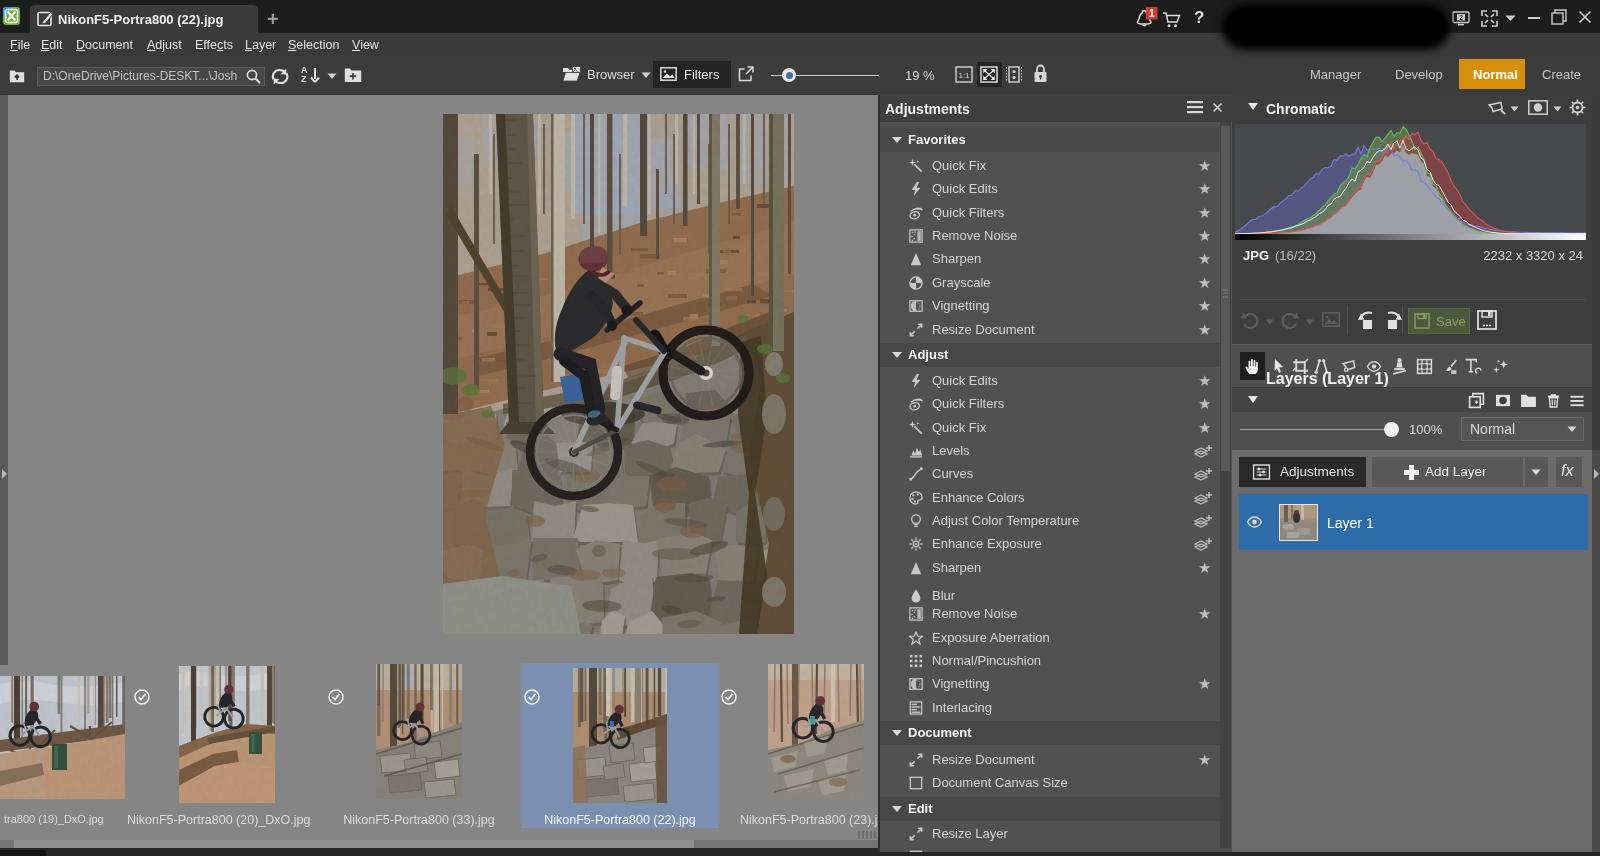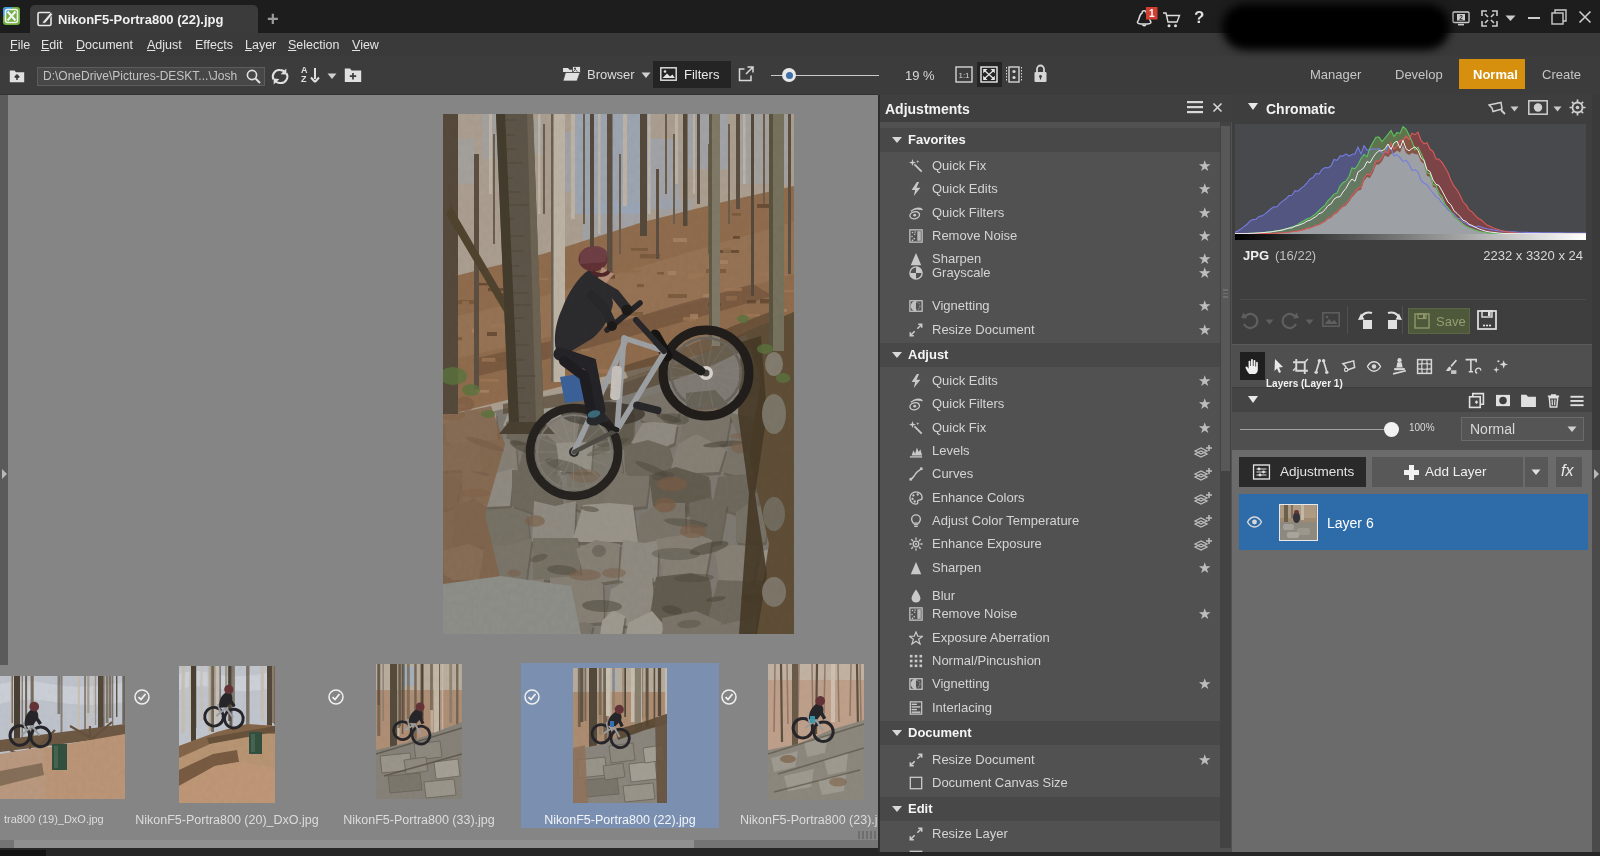--- a/index.html
+++ b/index.html
@@ -816,21 +816,21 @@
 <svg class="abs" style="left:524px;top:689px" width="16" height="16" viewBox="0 0 16 16">
     <circle cx="8" cy="8" r="7" fill="none" stroke="#F0F0F0" stroke-width="1.5"></circle>
     <path d="M4.5 8.2 L7 10.5 L11.5 5" fill="none" stroke="#F0F0F0" stroke-width="1.8"></path>
   </svg>
 <svg class="abs" style="left:721px;top:689px" width="16" height="16" viewBox="0 0 16 16">
     <circle cx="8" cy="8" r="7" fill="none" stroke="#F0F0F0" stroke-width="1.5"></circle>
     <path d="M4.5 8.2 L7 10.5 L11.5 5" fill="none" stroke="#F0F0F0" stroke-width="1.8"></path>
   </svg>
 
 <div class="abs" style="left:4px;top:813px;color:#DCDCDC;font-size:11px">tra800 (19)_DxO.jpg</div>
-<div class="abs" style="left:127px;top:813px;width:200px;text-align:center;color:#DCDCDC;font-size:12.5px;white-space:nowrap">NikonF5-Portra800 (20)_DxO.jpg</div>
+<div class="abs" style="left:127px;top:813px;width:200px;color:#DCDCDC;font-size:12.5px;white-space:nowrap">NikonF5-Portra800 (20)_DxO.jpg</div>
 <div class="abs" style="left:331px;top:813px;width:176px;text-align:center;color:#DCDCDC;font-size:12.5px;white-space:nowrap">NikonF5-Portra800 (33).jpg</div>
 <div class="abs" style="left:532px;top:813px;width:176px;text-align:center;color:#F2F5FA;font-size:12.5px;white-space:nowrap">NikonF5-Portra800 (22).jpg</div>
 <div class="abs" style="left:740px;top:813px;color:#DCDCDC;font-size:12.5px;width:138px;overflow:hidden;white-space:nowrap">NikonF5-Portra800 (23).jpg</div>
 
 <div class="abs" style="left:0px;top:840px;width:878px;height:8px;background:#747474"></div>
 <div class="abs" style="left:14px;top:840px;width:680px;height:8px;background:#8F8F8F"></div>
 <div class="abs" style="left:858px;top:831px;width:18px;height:8px;background:repeating-linear-gradient(90deg,#6E6E6E 0 2px,#858585 2px 4px)"></div>
 <svg class="abs" style="left:612px;top:849px" width="14" height="6" viewBox="0 0 14 6">
     <path d="M1 1 L7 5 L13 1 Z" fill="#6A6A6A"></path>
   </svg>
@@ -1072,21 +1072,21 @@
     <span class="rowtext">Remove Noise</span>
     <span class="star">★</span>
   </div>
 <div class="abs row" style="top:247px">
     <svg class="ric">
       <use href="#i-sharpen"></use>
     </svg>
     <span class="rowtext">Sharpen</span>
     <span class="star">★</span>
   </div>
-<div class="abs row" style="top:261px">
+<div class="abs row" style="top:271px">
     <svg class="ric">
       <use href="#i-gray"></use>
     </svg>
     <span class="rowtext">Grayscale</span>
     <span class="star">★</span>
   </div>
 <div class="abs row" style="top:294px">
     <svg class="ric">
       <use href="#i-vig"></use>
     </svg>
@@ -1383,40 +1383,40 @@
   </svg>
 <svg class="abs" style="left:1464px;top:358px" width="18" height="17" viewBox="0 0 16 16">
     <use href="#i-text"></use>
   </svg>
 <svg class="abs" style="left:1492px;top:358px" width="17" height="17" viewBox="0 0 16 16">
     <use href="#i-magic"></use>
   </svg>
 <div class="abs" style="left:1232px;top:387px;width:368px;height:1px;background:#3C3C3C"></div>
 
 <div class="abs" style="left:1248px;top:396px;width:0;height:0;border-left:5.5px solid transparent;border-right:5.5px solid transparent;border-top:7px solid #E8E8E8"></div>
-<div class="abs" style="left:1266px;top:378px;color:#F2F2F2;font-size:10px;font-weight:bold">Layers (Layer 1)</div>
+<div class="abs" style="left:1266px;top:370px;color:#F2F2F2;font-size:16px;font-weight:bold">Layers (Layer 1)</div>
 <svg class="abs" style="left:1468px;top:392px" width="17" height="17" viewBox="0 0 16 16">
     <use href="#i-dup"></use>
   </svg>
 <svg class="abs" style="left:1494px;top:393px" width="18" height="15" viewBox="0 0 16 16">
     <use href="#i-maskc"></use>
   </svg>
 <svg class="abs" style="left:1520px;top:392px" width="17" height="17" viewBox="0 0 16 16">
     <use href="#i-folder"></use>
   </svg>
 <svg class="abs" style="left:1546px;top:392px" width="15" height="17" viewBox="0 0 16 16">
     <use href="#i-trash"></use>
   </svg>
 <svg class="abs" style="left:1569px;top:393px" width="16" height="15" viewBox="0 0 16 16">
     <use href="#i-menu"></use>
   </svg>
 
 <div class="abs" style="left:1240px;top:428.5px;width:152px;height:1.6px;background:#A2A2A2"></div>
 <div class="abs" style="left:1384px;top:422px;width:15px;height:15px;border-radius:50%;background:#F2F2F2"></div>
-<div class="abs" style="left:1409px;top:422px;color:#D8D8D8;font-size:10px">100%</div>
+<div class="abs" style="left:1409px;top:422px;color:#D8D8D8;font-size:13px">100%</div>
 <div class="abs" style="left:1461px;top:417px;width:123px;height:24px;background:#555555;border:1px solid #6B6B6B"></div>
 <div class="abs" style="left:1470px;top:421px;color:#D8D8D8;font-size:14px">Normal</div>
 <svg class="abs" style="left:1567px;top:426px" width="10" height="7" viewBox="0 0 10 7">
     <path d="M0.5 0.5 L5 6 L9.5 0.5 Z" fill="#D0D0D0"></path>
   </svg>
 
 <div class="abs" style="left:1239px;top:457px;width:127px;height:30px;background:#2A2A2A"></div>
 <svg class="abs" style="left:1252px;top:464px" width="19" height="16" viewBox="0 0 18 16">
     <use href="#i-adjbtn"></use>
   </svg>
@@ -1441,21 +1441,21 @@
  <div style="position:absolute;left:4px;top:0;width:4px;height:19px;background:#6B5F4E"></div>
  <div style="position:absolute;left:21px;top:0;width:3px;height:15px;background:#C3B8A5"></div>
  <div style="position:absolute;left:11px;top:0;width:2px;height:13px;background:#7E715D"></div>
  <div style="position:absolute;left:0;top:17px;width:36px;height:19px;background:#8D897F"></div>
  <div style="position:absolute;left:3px;top:19px;width:11px;height:6px;background:#A3A097;border-radius:2px"></div>
  <div style="position:absolute;left:17px;top:23px;width:13px;height:7px;background:#9B978D;border-radius:2px"></div>
  <div style="position:absolute;left:7px;top:27px;width:12px;height:6px;background:#A8A49B;border-radius:2px"></div>
  <div style="position:absolute;left:13px;top:7px;width:7px;height:11px;background:#33333A;border-radius:45%"></div>
  <div style="position:absolute;left:14px;top:5px;width:5px;height:4px;background:#643337;border-radius:50%"></div>
 </div>
-<div class="abs" style="left:1327px;top:515px;color:#FFFFFF;font-size:14px">Layer 6</div>
+<div class="abs" style="left:1327px;top:515px;color:#FFFFFF;font-size:14px">Layer 1</div>
 
 <div class="abs" style="left:1592px;top:95px;width:8px;height:355px;background:#3A3A3A"></div>
 <div class="abs" style="left:1592px;top:450px;width:8px;height:402px;background:#4A4A4A"></div>
 <svg class="abs" style="left:1593px;top:468px" width="7" height="12" viewBox="0 0 7 12">
     <path d="M1 1 L6 6 L1 11 Z" fill="#B9B9B9"></path>
   </svg>
 <div class="abs" id="bottombar"></div>
 <div class="abs" style="left:878px;top:852px;width:722px;height:4px;background:#262626"></div>
 <div class="abs" style="left:0px;top:850px;width:46px;height:6px;background:#131313"></div>
 

